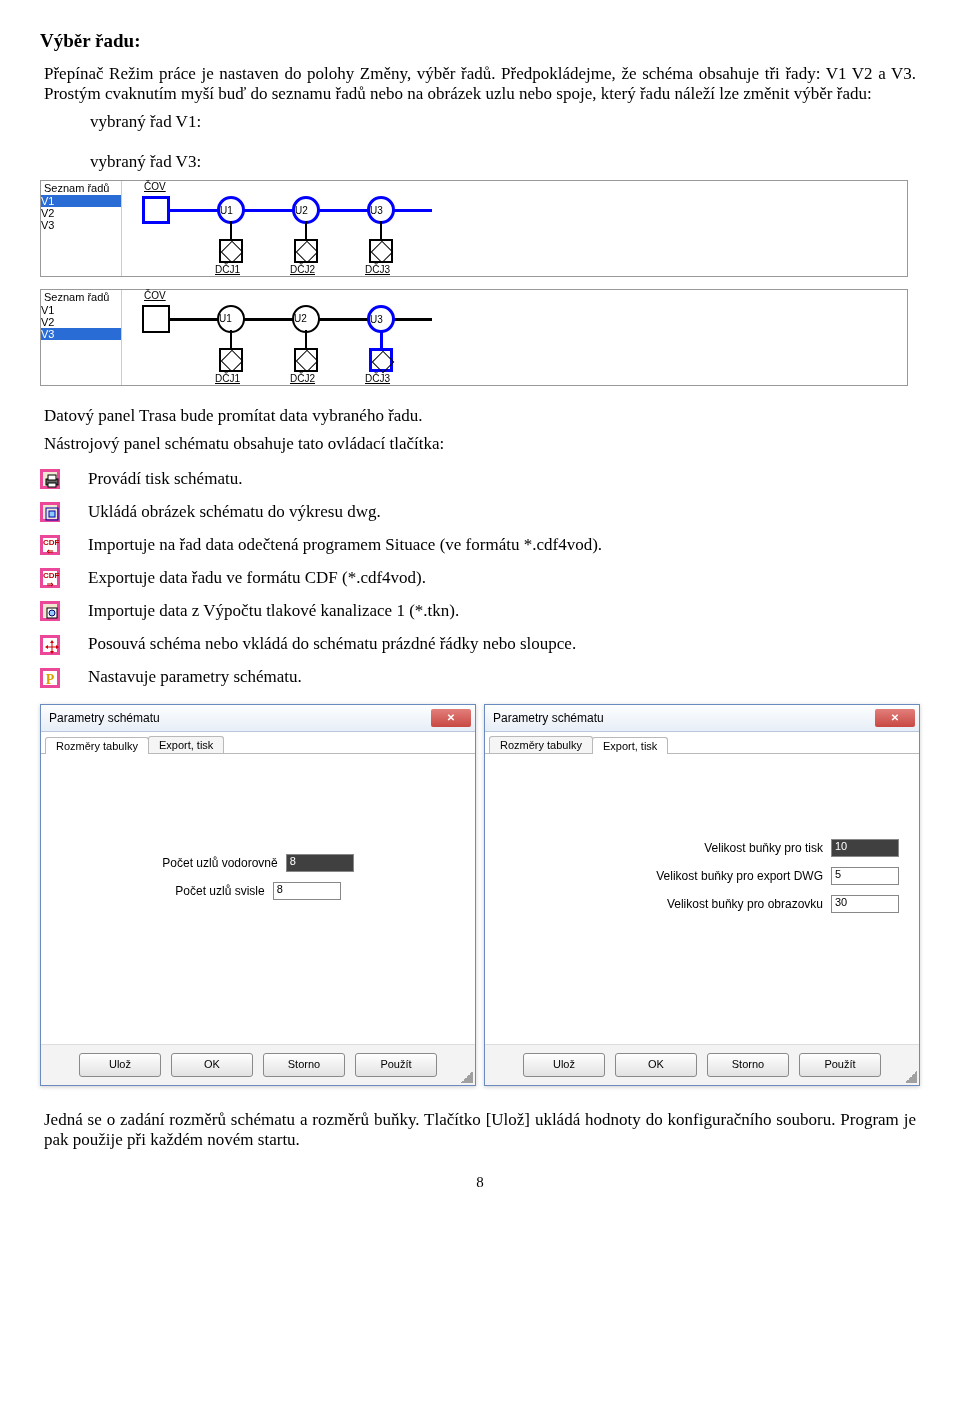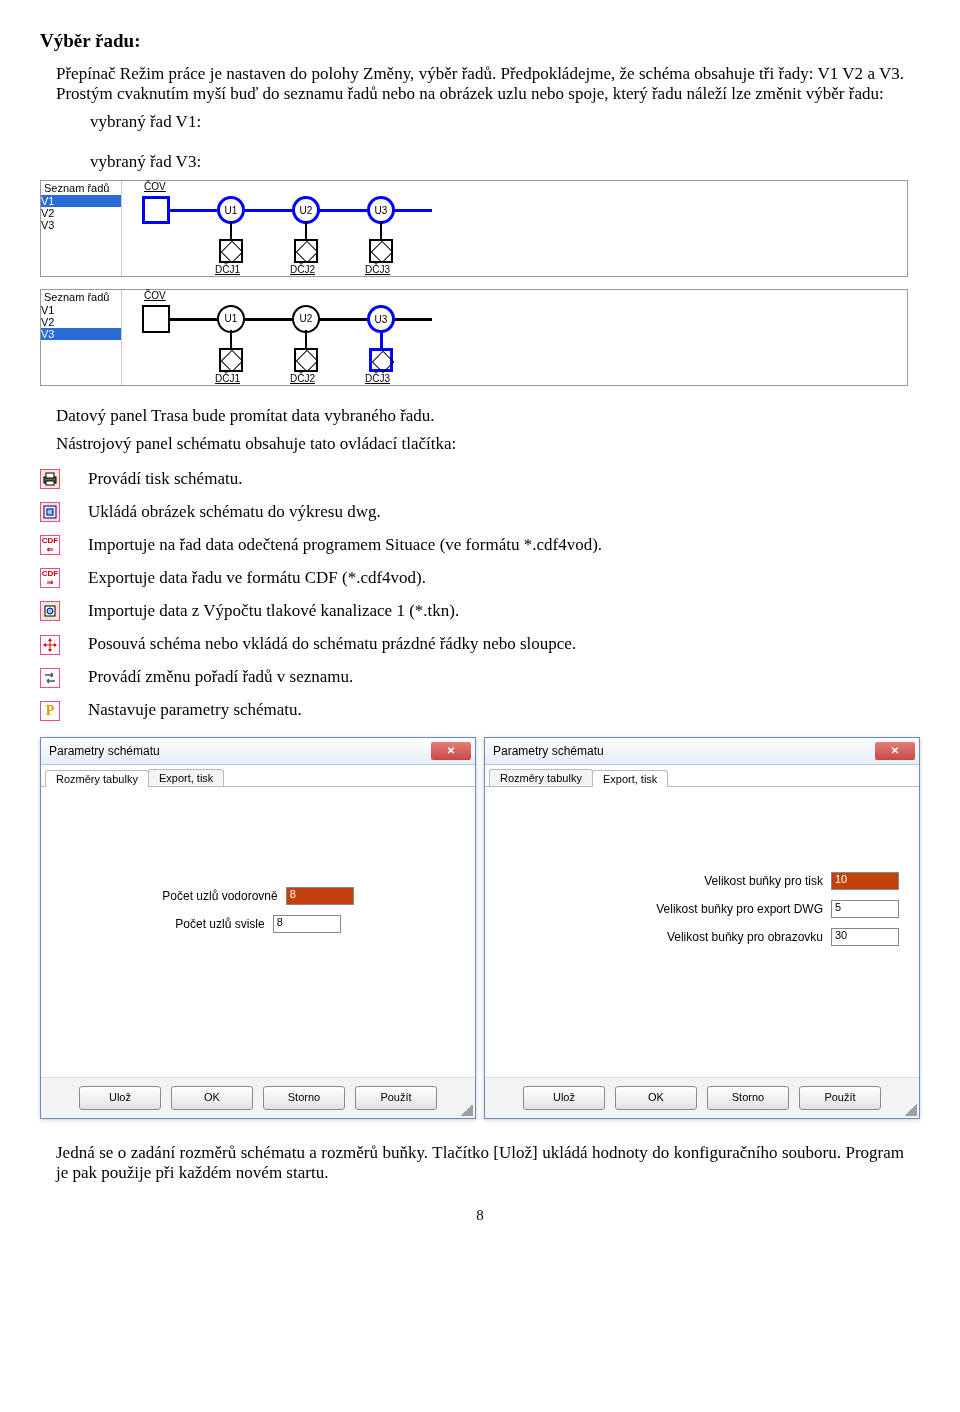--- a/index.html
+++ b/index.html
@@ -10,72 +10,72 @@
     padding: 30px 40px;
     box-sizing: border-box;
     color: #000;
   }
   h2 {
     font-size: 19px;
     font-weight: bold;
     margin: 0 0 12px 0;
   }
   p {
-    margin: 8px 16px;
+    margin: 8px 4px;
     text-align: justify;
   }
   .indent {
     margin-left: 50px;
     flex-direction: column;
   }
   .two-col {
     display: flex;
     gap: 20px;
   }
   .two-col > div { flex:1; }
 
   
   .diagram-pair { display:flex; gap:12px; margin:8px 12px 20px 0;flex-direction:column; }
   .diagram { border:1px solid #999; display:flex; font-family:Arial,sans-serif; font-size:11px; background:#fff; }
   .listbox { width:80px; border-right:1px solid #ccc; background:#fff; }
   .listbox .lbl { padding:1px 3px; }
   .listbox .item { padding:0 0; }
   .listbox .sel { background:#2a6cd6; color:#fff; }
   .canvas { flex:1; position:relative; height:95px; }
-  .node { position:absolute; width:28px; height:28px; border:2px solid #000; background:#fff; text-align:center; line-height:24px; font-size:10px; box-sizing:border-box; }
+  .node { position:absolute; width:28px; height:28px; border:2px solid #000; background:#fff; line-height:24px; font-size:10px; box-sizing:border-box; }
   .node.sel { border:3px solid #00f; }
   .nodelabel { position:absolute; font-size:10px;text-decoration:underline; }
   .bus { position:absolute; height:3px; background:#000; }
   .wire { position:absolute; width:2px; background:#000; }
   .inner { position:absolute; width:24px; height:24px; border:2px solid #000; box-sizing:border-box; }
   .inner::after { content:""; position:absolute; left:3px; top:3px; width:14px; height:14px; border:1px solid #000; transform:rotate(45deg); }
   .inner.sel { border:3px solid #00f; }
 
   
   .tool-list { display:table; border-spacing:0; margin:6px 0; }
   .tool-row { display:table-row; }
   .tool-icon { display:table-cell; width:30px; vertical-align:middle; padding:6px 18px 6px 0; }
   .tool-desc { display:table-cell; vertical-align:middle; padding:6px 0; font-family:"Times New Roman",serif; font-size:17px; }
-  .ic { display:inline-block; width:20px; height:20px; border:1px solid #ec4899; background:#f0e8d0; vertical-align:middle; position:relative; font-size:10px; text-align:center; line-height:18px; box-sizing:border-box; }
+  .ic { display:inline-block; width:20px; height:20px; border:3px solid #ec4899; background:#f0e8d0; vertical-align:middle; position:relative; font-size:10px; text-align:center; line-height:18px; box-sizing:border-box; }
   .ic svg { position:absolute; left:1px; top:1px; }
 
   
   .dialog-pair { display:flex; gap:8px; margin:10px 0 24px 0; }
   .dialog { flex:1; border:1px solid #6a8bbf; font-family:"Segoe UI", Tahoma, sans-serif; font-size:12px; background:#f3f3f3; box-shadow:0 1px 4px rgba(0,0,0,.2); }
   .titlebar { display:flex; align-items:center; justify-content:space-between; height:26px; padding:0 0 0 8px; background:linear-gradient(#fefefe,#e6eef7); border-bottom:1px solid #b9c6dd; font-size:12px; }
   .closebtn { width:40px; height:18px; background:linear-gradient(#e27f7b,#c84843); color:#fff; text-align:center; border-radius:2px; line-height:17px; font-weight:bold; margin-right:4px; position:relative; }
   .closebtn::after{content:"✕"; font-size:10px;}
   .tabs { display:flex; gap:0; background:#fff; border-bottom:1px solid #b9b9b9; font-size:11px; padding:4px 4px 0 4px;}
   .tab { padding:2px 10px; border:1px solid #b9b9b9; border-bottom:none; background:#f5f5f5; margin-right:-1px; border-radius:3px 3px 0 0;}
   .tab.active { background:#fff; position:relative; top:1px;}
   .dlg-body { background:#fff; height:250px; padding:20px; position:relative; }
   .form-row { display:flex; align-items:center; justify-content:flex-end; gap:8px; margin:10px 0; font-size:12px;}
   .form-row label { text-align:right; }
   .form-row .field { width:60px; height:16px; border:1px solid #888; background:#fff; padding:0 3px; font-size:11px; }
-  .form-row .field.sel { background:#c2410c; color:#fff; }
+  .form-row .field.sel { background:#404040; color:#fff; }
   .dlg-buttons { display:flex; justify-content:center; gap:10px; padding:8px 10px; background:#f3f3f3; border-top:1px solid #ddd; position:relative; }
   .dlg-buttons::after{content:""; position:absolute; right:2px; bottom:2px; width:12px; height:12px; background:linear-gradient(135deg, transparent 50%, #a0a0a0 50%);}
   .btn { width:80px; height:22px; border:1px solid #8a8a8a; background:linear-gradient(#fff,#e2e2e2); border-radius:3px; font-size:11px; text-align:center; line-height:20px; }
 
   .page-num { text-align:center; margin-top:24px; font-size:15px; }
 </style>
 </head>
 <body>
 
 <h2>Výběr řadu:</h2>
@@ -177,27 +177,20 @@
   </div>
   <div class="tool-row">
     <div class="tool-icon"><span class="ic" style="background:#fff"><svg width="16" height="16">
             <path d="M8 1 L10 4 L6 4 Z M8 15 L10 12 L6 12 Z M1 8 L4 6 L4 10 Z M15 8 L12 6 L12 10 Z" fill="#c00"></path>
             <line x1="8" y1="3" x2="8" y2="13" stroke="#c00"></line>
             <line x1="3" y1="8" x2="13" y2="8" stroke="#c00"></line>
           </svg></span></div>
     <div class="tool-desc">Posouvá schéma nebo vkládá do schématu prázdné řádky nebo sloupce.</div>
   </div>
   <div class="tool-row">
-    <div class="tool-icon"><span class="ic" style="background:#fff"><svg width="16" height="16">
-            <path d="M3 5 L11 5 M11 5 L9 3 M11 5 L9 7" stroke="#555" fill="none" stroke-width="1.5"></path>
-            <path d="M13 11 L5 11 M5 11 L7 9 M5 11 L7 13" stroke="#555" fill="none" stroke-width="1.5"></path>
-          </svg></span></div>
-    <div class="tool-desc">Provádí změnu pořadí řadů v seznamu.</div>
-  </div>
-  <div class="tool-row">
     <div class="tool-icon"><span class="ic" style="background:#fff; font-family:'Times New Roman'; font-size:14px; color:#d8a000; font-weight:bold;">P</span></div>
     <div class="tool-desc">Nastavuje parametry schématu.</div>
   </div>
 </div>
 
 <div class="dialog-pair">
 
   <div class="dialog">
     <div class="titlebar">
       <span>Parametry schématu</span>

